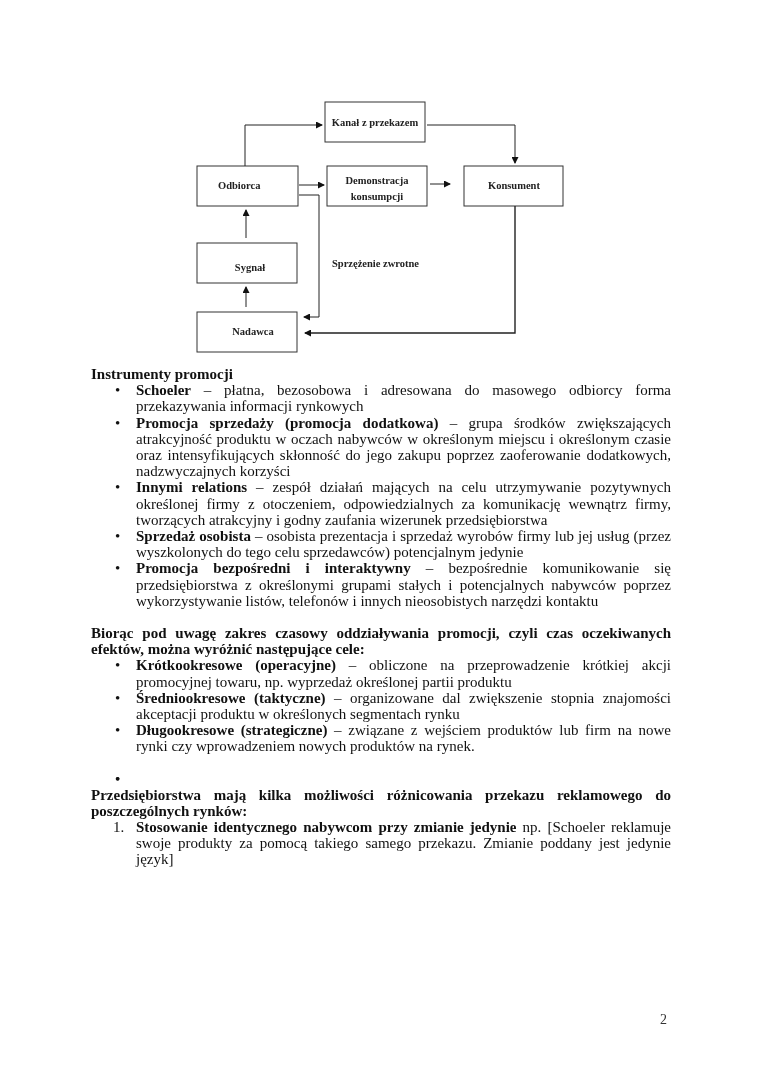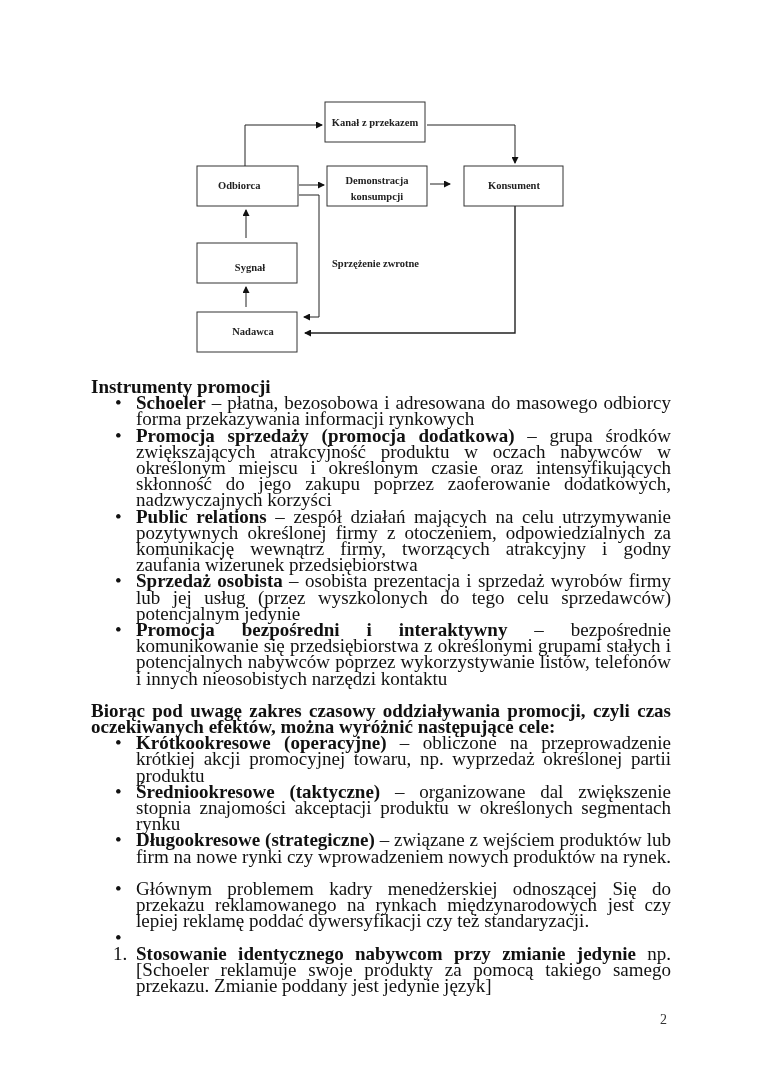--- a/index.html
+++ b/index.html
@@ -1,21 +1,21 @@
 <!DOCTYPE html>
 <html><head>
 <meta charset="utf-8">
 <style>
   html, body { margin: 0; padding: 0; background: #ffffff; }
   body { width: 760px; height: 1075px; position: relative; overflow: hidden;
          font-family: "Liberation Serif", "DejaVu Serif", serif; color: #111; }
   #diagram { position: absolute; left: 0; top: 0; width: 760px; height: 370px; }
   #diagram text { font-family: "Liberation Serif", serif; font-size: 10.5px; fill: #222; }
-  .content { position: absolute; left: 91px; top: 379px; width: 580px;
-             font-size: 19px; line-height: 16.2px; }
+  .content { position: absolute; left: 91px; top: 366px; width: 580px;
+             font-size: 15px; line-height: 16.2px; }
   .content p { margin: 0; }
   .bold { font-weight: bold; }
   .justify { text-align: justify; }
   ul, ol { margin: 0; padding: 0; list-style: none; }
   li { position: relative; padding-left: 45px; text-align: justify; }
   li .marker { position: absolute; left: 24px; top: 0; }
   ol li .marker { left: 22px; }
   .gap { height: 16px; }
   .page-number { position: absolute; left: 660px; top: 1012px; font-size: 14px; color: #333; }
 </style>
@@ -65,41 +65,42 @@
     <text x="332" y="267" font-weight="bold">Sprzężenie zwrotne</text>
   </g>
 </svg>
 
 <div class="content">
 
   <p class="bold">Instrumenty promocji</p>
   <ul>
     <li><span class="marker">•</span><span class="bold">Schoeler</span><span> – płatna, bezosobowa i adresowana do masowego odbiorcy forma przekazywania informacji rynkowych</span></li>
     <li><span class="marker">•</span><span class="bold">Promocja sprzedaży (promocja dodatkowa)</span><span> – grupa środków zwiększających atrakcyjność produktu w oczach nabywców w określonym miejscu i określonym czasie oraz intensyfikujących skłonność do jego zakupu poprzez zaoferowanie dodatkowych, nadzwyczajnych korzyści</span></li>
-    <li><span class="marker">•</span><span class="bold">Public relations</span><span> – zespół działań mających na celu utrzymywanie pozytywnych określonej firmy z otoczeniem, odpowiedzialnych za komunikację wewnątrz firmy, tworzących atrakcyjny i godny zaufania wizerunek przedsiębiorstwa</span></li>
+    <li><span class="marker">•</span><span class="bold">Innymi relations</span><span> – zespół działań mających na celu utrzymywanie pozytywnych określonej firmy z otoczeniem, odpowiedzialnych za komunikację wewnątrz firmy, tworzących atrakcyjny i godny zaufania wizerunek przedsiębiorstwa</span></li>
     <li><span class="marker">•</span><span class="bold">Sprzedaż osobista</span><span> – osobista prezentacja i sprzedaż wyrobów firmy lub jej usług (przez wyszkolonych do tego celu sprzedawców) potencjalnym jedynie</span></li>
     <li><span class="marker">•</span><span class="bold">Promocja bezpośredni i interaktywny</span><span> – bezpośrednie komunikowanie się przedsiębiorstwa z określonymi grupami stałych i potencjalnych nabywców poprzez wykorzystywanie listów, telefonów i innych nieosobistych narzędzi kontaktu</span></li>
   </ul>
 
   <div class="gap"></div>
 
   <p class="bold justify">Biorąc pod uwagę zakres czasowy oddziaływania promocji, czyli czas oczekiwanych efektów, można wyróżnić następujące cele:</p>
   <ul>
     <li><span class="marker">•</span><span class="bold">Krótkookresowe (operacyjne)</span><span> – obliczone na przeprowadzenie krótkiej akcji promocyjnej towaru, np. wyprzedaż określonej partii produktu</span></li>
     <li><span class="marker">•</span><span class="bold">Średniookresowe (taktyczne)</span><span> – organizowane dal zwiększenie stopnia znajomości akceptacji produktu w określonych segmentach rynku</span></li>
     <li><span class="marker">•</span><span class="bold">Długookresowe (strategiczne)</span><span> – związane z wejściem produktów lub firm na nowe rynki czy wprowadzeniem nowych produktów na rynek.</span></li>
   </ul>
 
   <div class="gap"></div>
 
   <ul>
-    <li><span class="marker">•</span><span>Głównym problemem kadry menedżerskiej odnoszącej Się do przekazu reklamowanego na rynkach międzynarodowych jest czy lepiej reklamę poddać dywersyfikacji czy też standaryzacji.</span></li>
+    <li><span class="marker">•</span></li>
     <li><span class="marker">•</span></li>
   </ul>
 
   <div class="gap"></div>
 
+  <p class="bold justify">Przedsiębiorstwa mają kilka możliwości różnicowania przekazu reklamowego do poszczególnych rynków:</p>
   <ol>
     <li><span class="marker">1.</span><span class="bold">Stosowanie identycznego nabywcom przy zmianie jedynie</span><span> np. [Schoeler reklamuje swoje produkty za pomocą takiego samego przekazu. Zmianie poddany jest jedynie język]</span></li>
   </ol>
 </div>
 
 <div class="page-number">2</div>
 
 </body></html>

